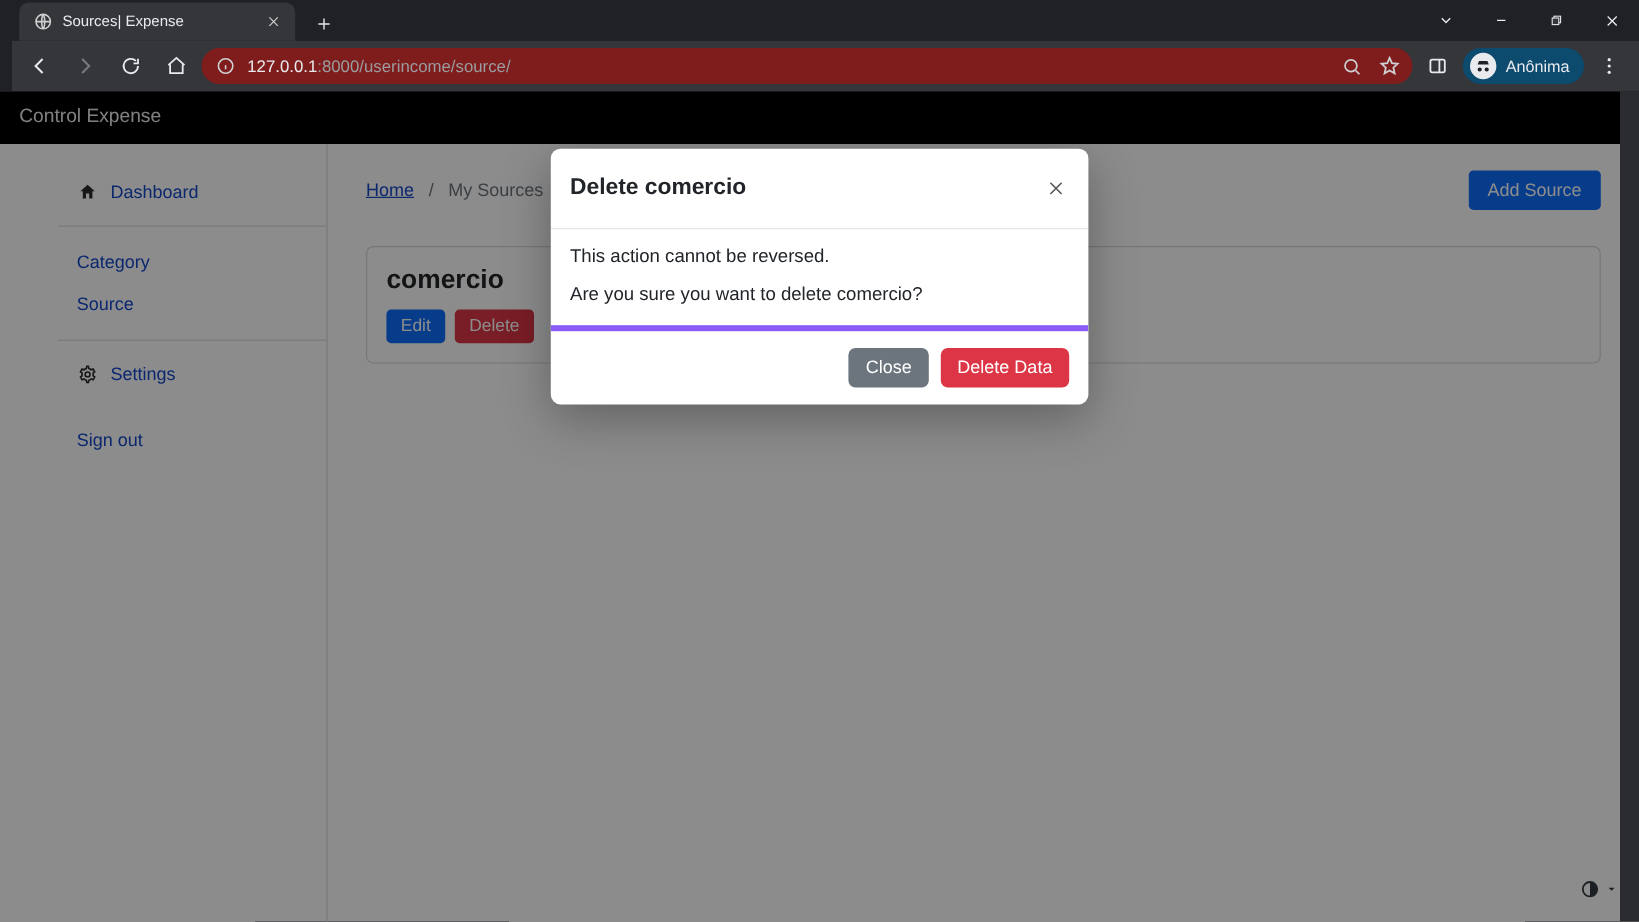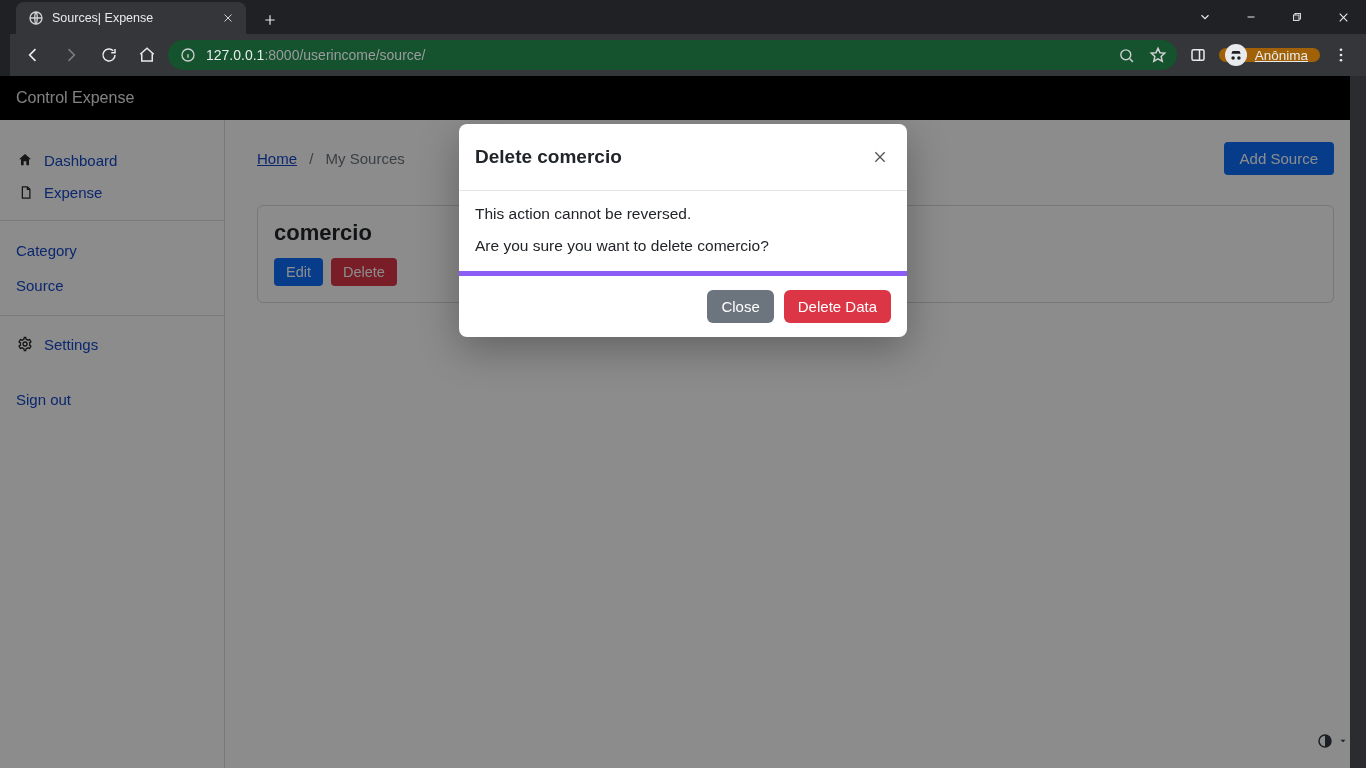--- a/index.html
+++ b/index.html
@@ -25,38 +25,38 @@
   .win-btn { width:46px; height:34px; display:flex; align-items:center; justify-content:center; color:#e8eaed; }
 
   .toolbar {
     background: #35363a; height: 42px;
     display: flex; align-items: center; gap: 4px;
     padding: 0 8px 0 6px; color:#cfd0d2;
   }
   .tbtn { width:34px; height:34px; display:flex; align-items:center; justify-content:center; border-radius:50%; color:#e8eaed; }
   .tbtn.dim { color:#7a7b7e; }
   .omnibox {
-    flex: 1; height: 30px; background:#14532d; border-radius:16px;
+    flex: 1; height: 30px; background:#7f1d1d; border-radius:16px;
     display:flex; align-items:center; padding:0 10px 0 12px; gap:10px;
     color:#cfd0d2; font-size:14px;
   }
   .omnibox .url-host { color:#e8eaed; }
   .omnibox .url-path { color:#9b9c9f; }
   .omnibox .right { margin-left:auto; display:flex; align-items:center; gap:14px; color:#cfd0d2; }
   .profile-pill {
-    display:flex; align-items:center; gap:8px; background:#a16207;
-    border-radius:16px; height:14px; padding:0 12px 0 6px;
-    color:#e8eaed; font-size:13.5px;text-decoration:underline;
+    display:flex; align-items:center; gap:8px; background:#0c4a6e;
+    border-radius:16px; height:30px; padding:0 12px 0 6px;
+    color:#e8eaed; font-size:13.5px;
   }
   .profile-pill .avatar { width:22px; height:22px; border-radius:50%; background:#e8eaed; display:flex; align-items:center; justify-content:center; color:#202124; }
 
   
   .app { position: relative; height: calc(768px - 34px - 42px); background:#fff; }
   .navbar { height: 44px; background:#000; color:#eaeaea; display:flex; align-items:center; padding:0 16px; font-size:16px;text-align:right; }
-  .shell { display:flex; height: calc(100% - 44px); }
+  .shell { display:flex; height: calc(100% - 44px); padding-left: 48px; }
   .sidebar { width:225px; border-right:1px solid #dcdcdc; padding-top:20px; font-size:15px; }
   .side-group { padding: 4px 0; }
   .side-item { display:flex; align-items:center; gap:10px; padding:7px 16px; color:#1447c8; cursor:pointer; }
   .side-item.secondary { padding:9px 16px; }
   .side-sep { height:1px; background:#dcdcdc; margin:8px 0; }
   .side-item .icn { width:18px; height:18px; color:#2a2a2a; flex:0 0 18px; display:flex; align-items:center; justify-content:center; }
 
   .content { flex:1; padding: 22px 32px; position:relative; }
   .top-row { display:flex; align-items:center; }
   .breadcrumb { font-size:15px; color:#6c757d; }
@@ -233,29 +233,20 @@
     <aside class="sidebar">
       <div class="side-group">
         <div class="side-item">
           <span class="icn">
             <svg viewBox="0 0 24 24" width="16" height="16" fill="#2a2a2a">
                 <path d="M12 3l9 8h-3v9h-4v-6H10v6H6v-9H3z"></path>
               </svg>
           </span>
           <span>Dashboard</span>
         </div>
-        <div class="side-item">
-          <span class="icn">
-            <svg viewBox="0 0 24 24" width="15" height="15" fill="none" stroke="#2a2a2a" stroke-width="2">
-                <path d="M7 3h8l4 4v14H7z"></path>
-                <path d="M15 3v4h4"></path>
-              </svg>
-          </span>
-          <span>Expense</span>
-        </div>
       </div>
       <div class="side-sep"></div>
       <div class="side-group">
         <div class="side-item secondary">
           <span>Category</span>
         </div>
         <div class="side-item secondary">
           <span>Source</span>
         </div>
       </div>

